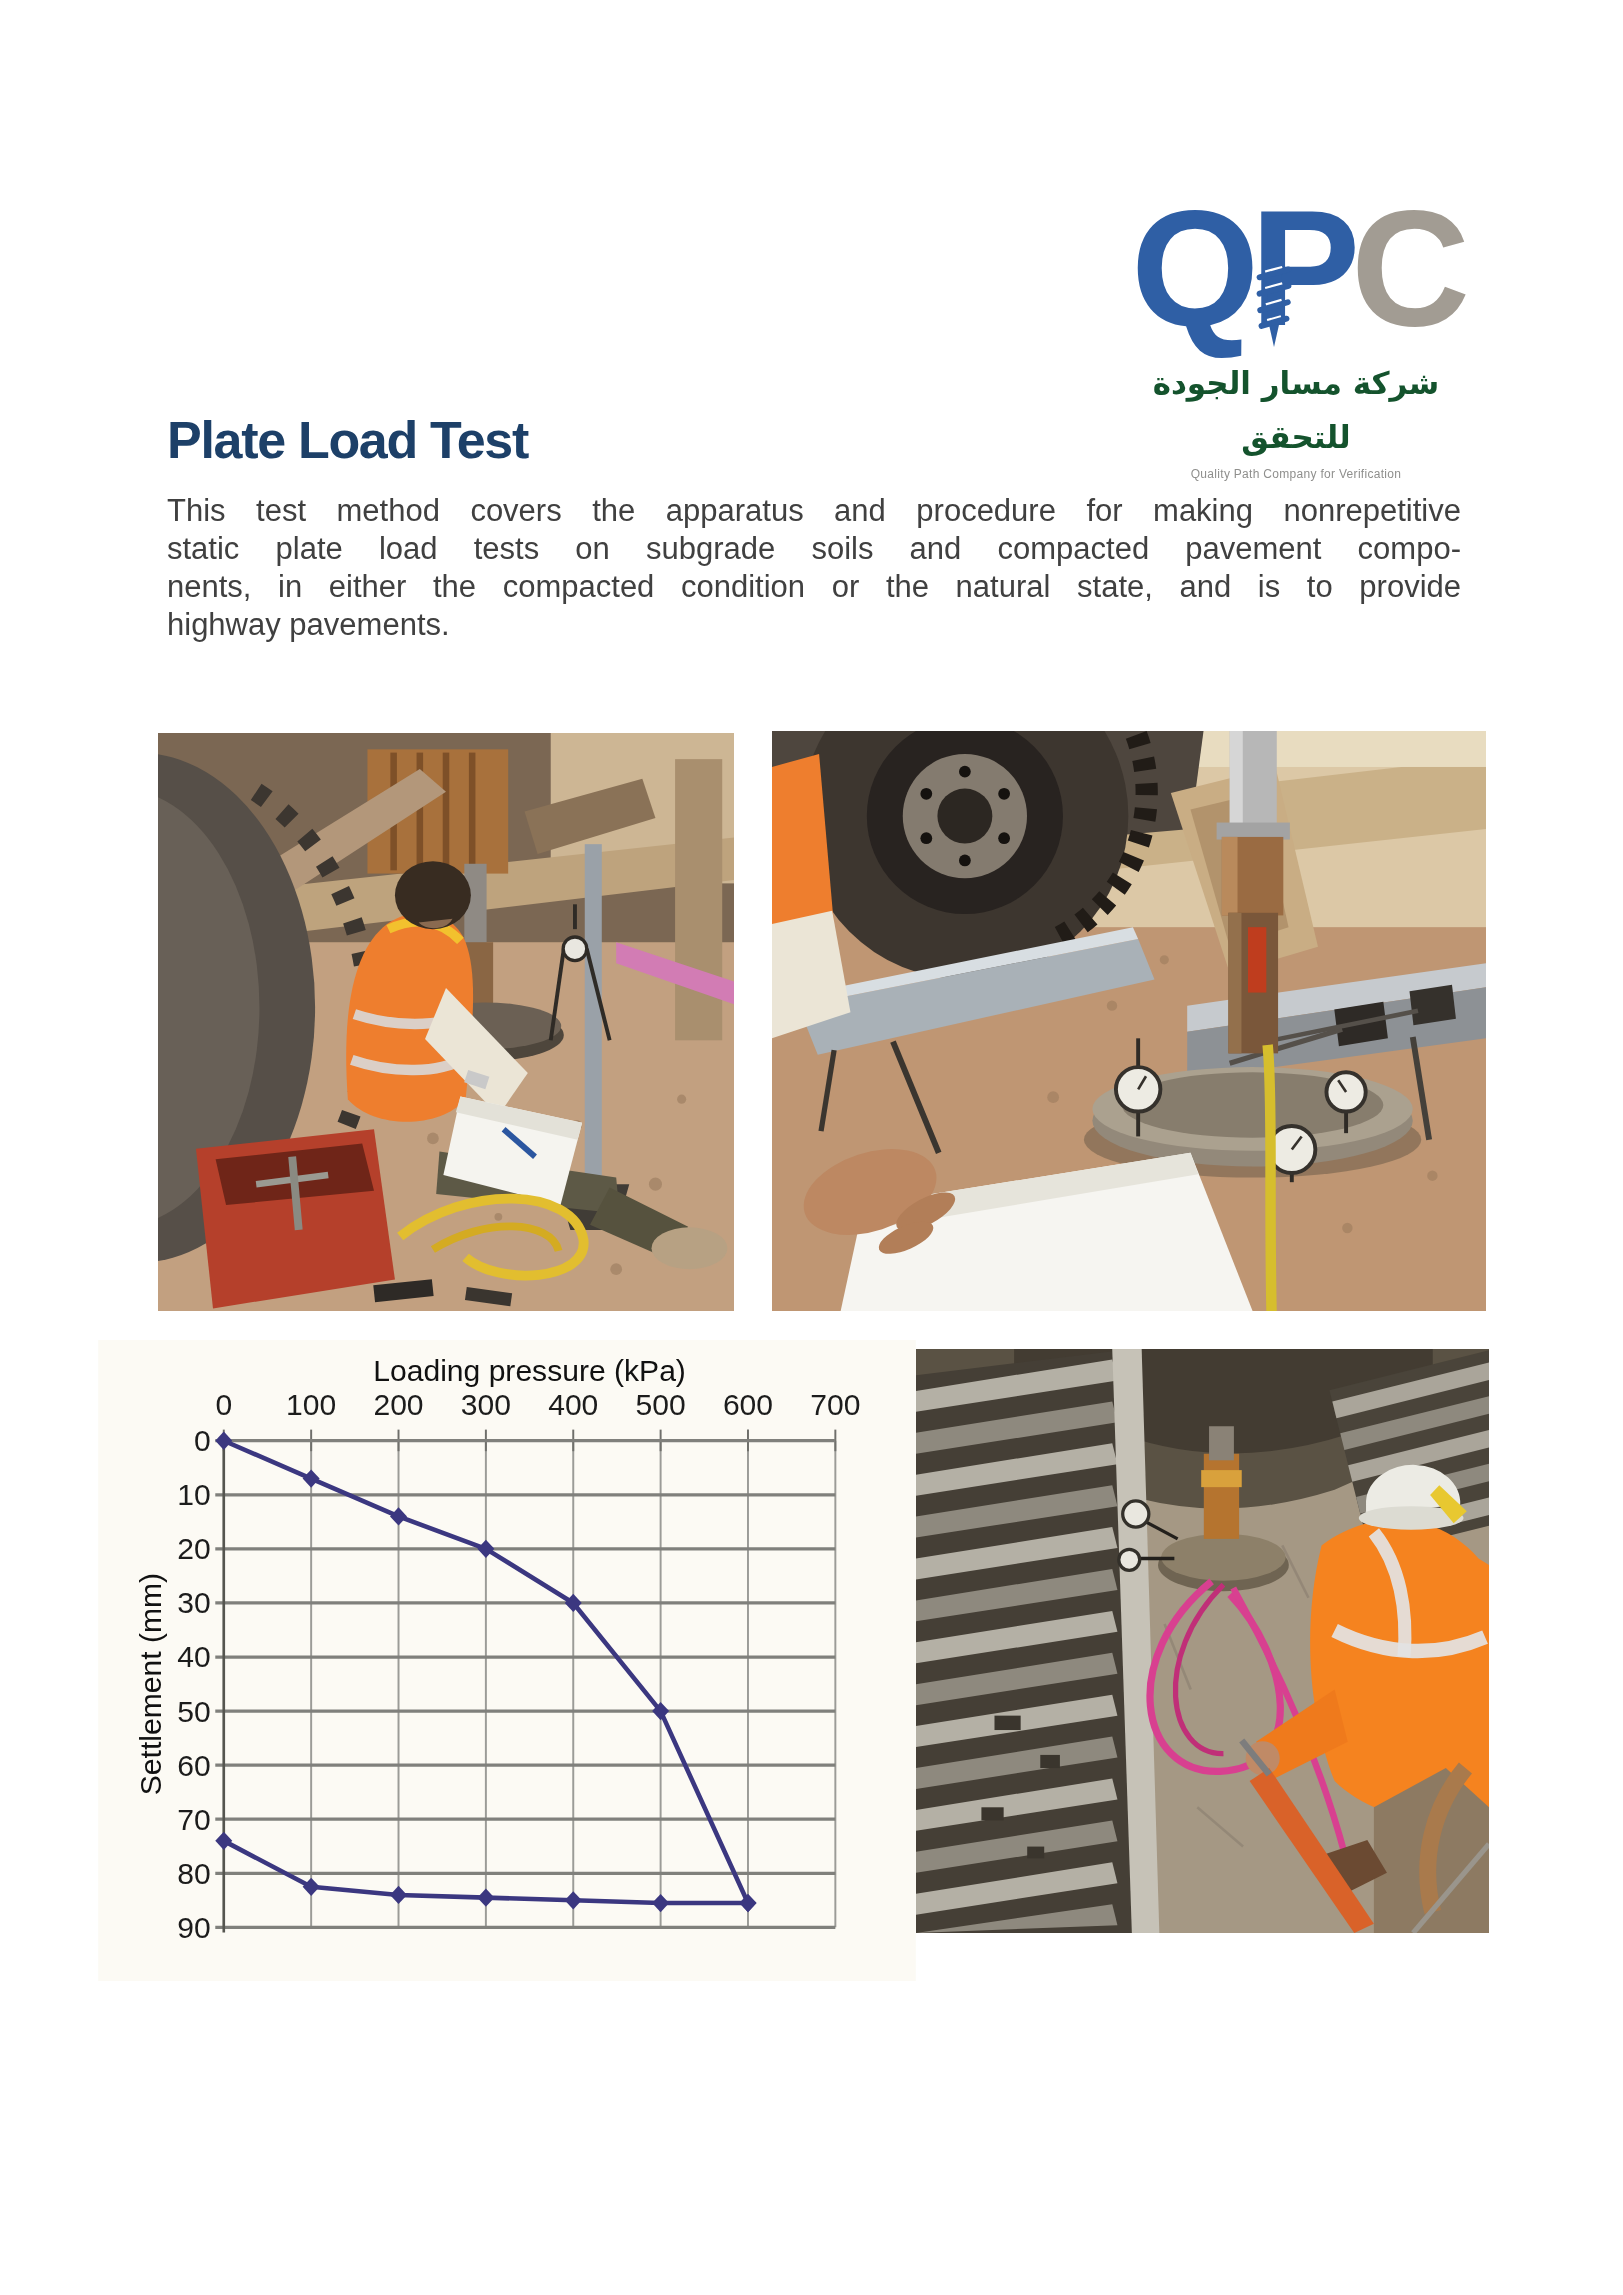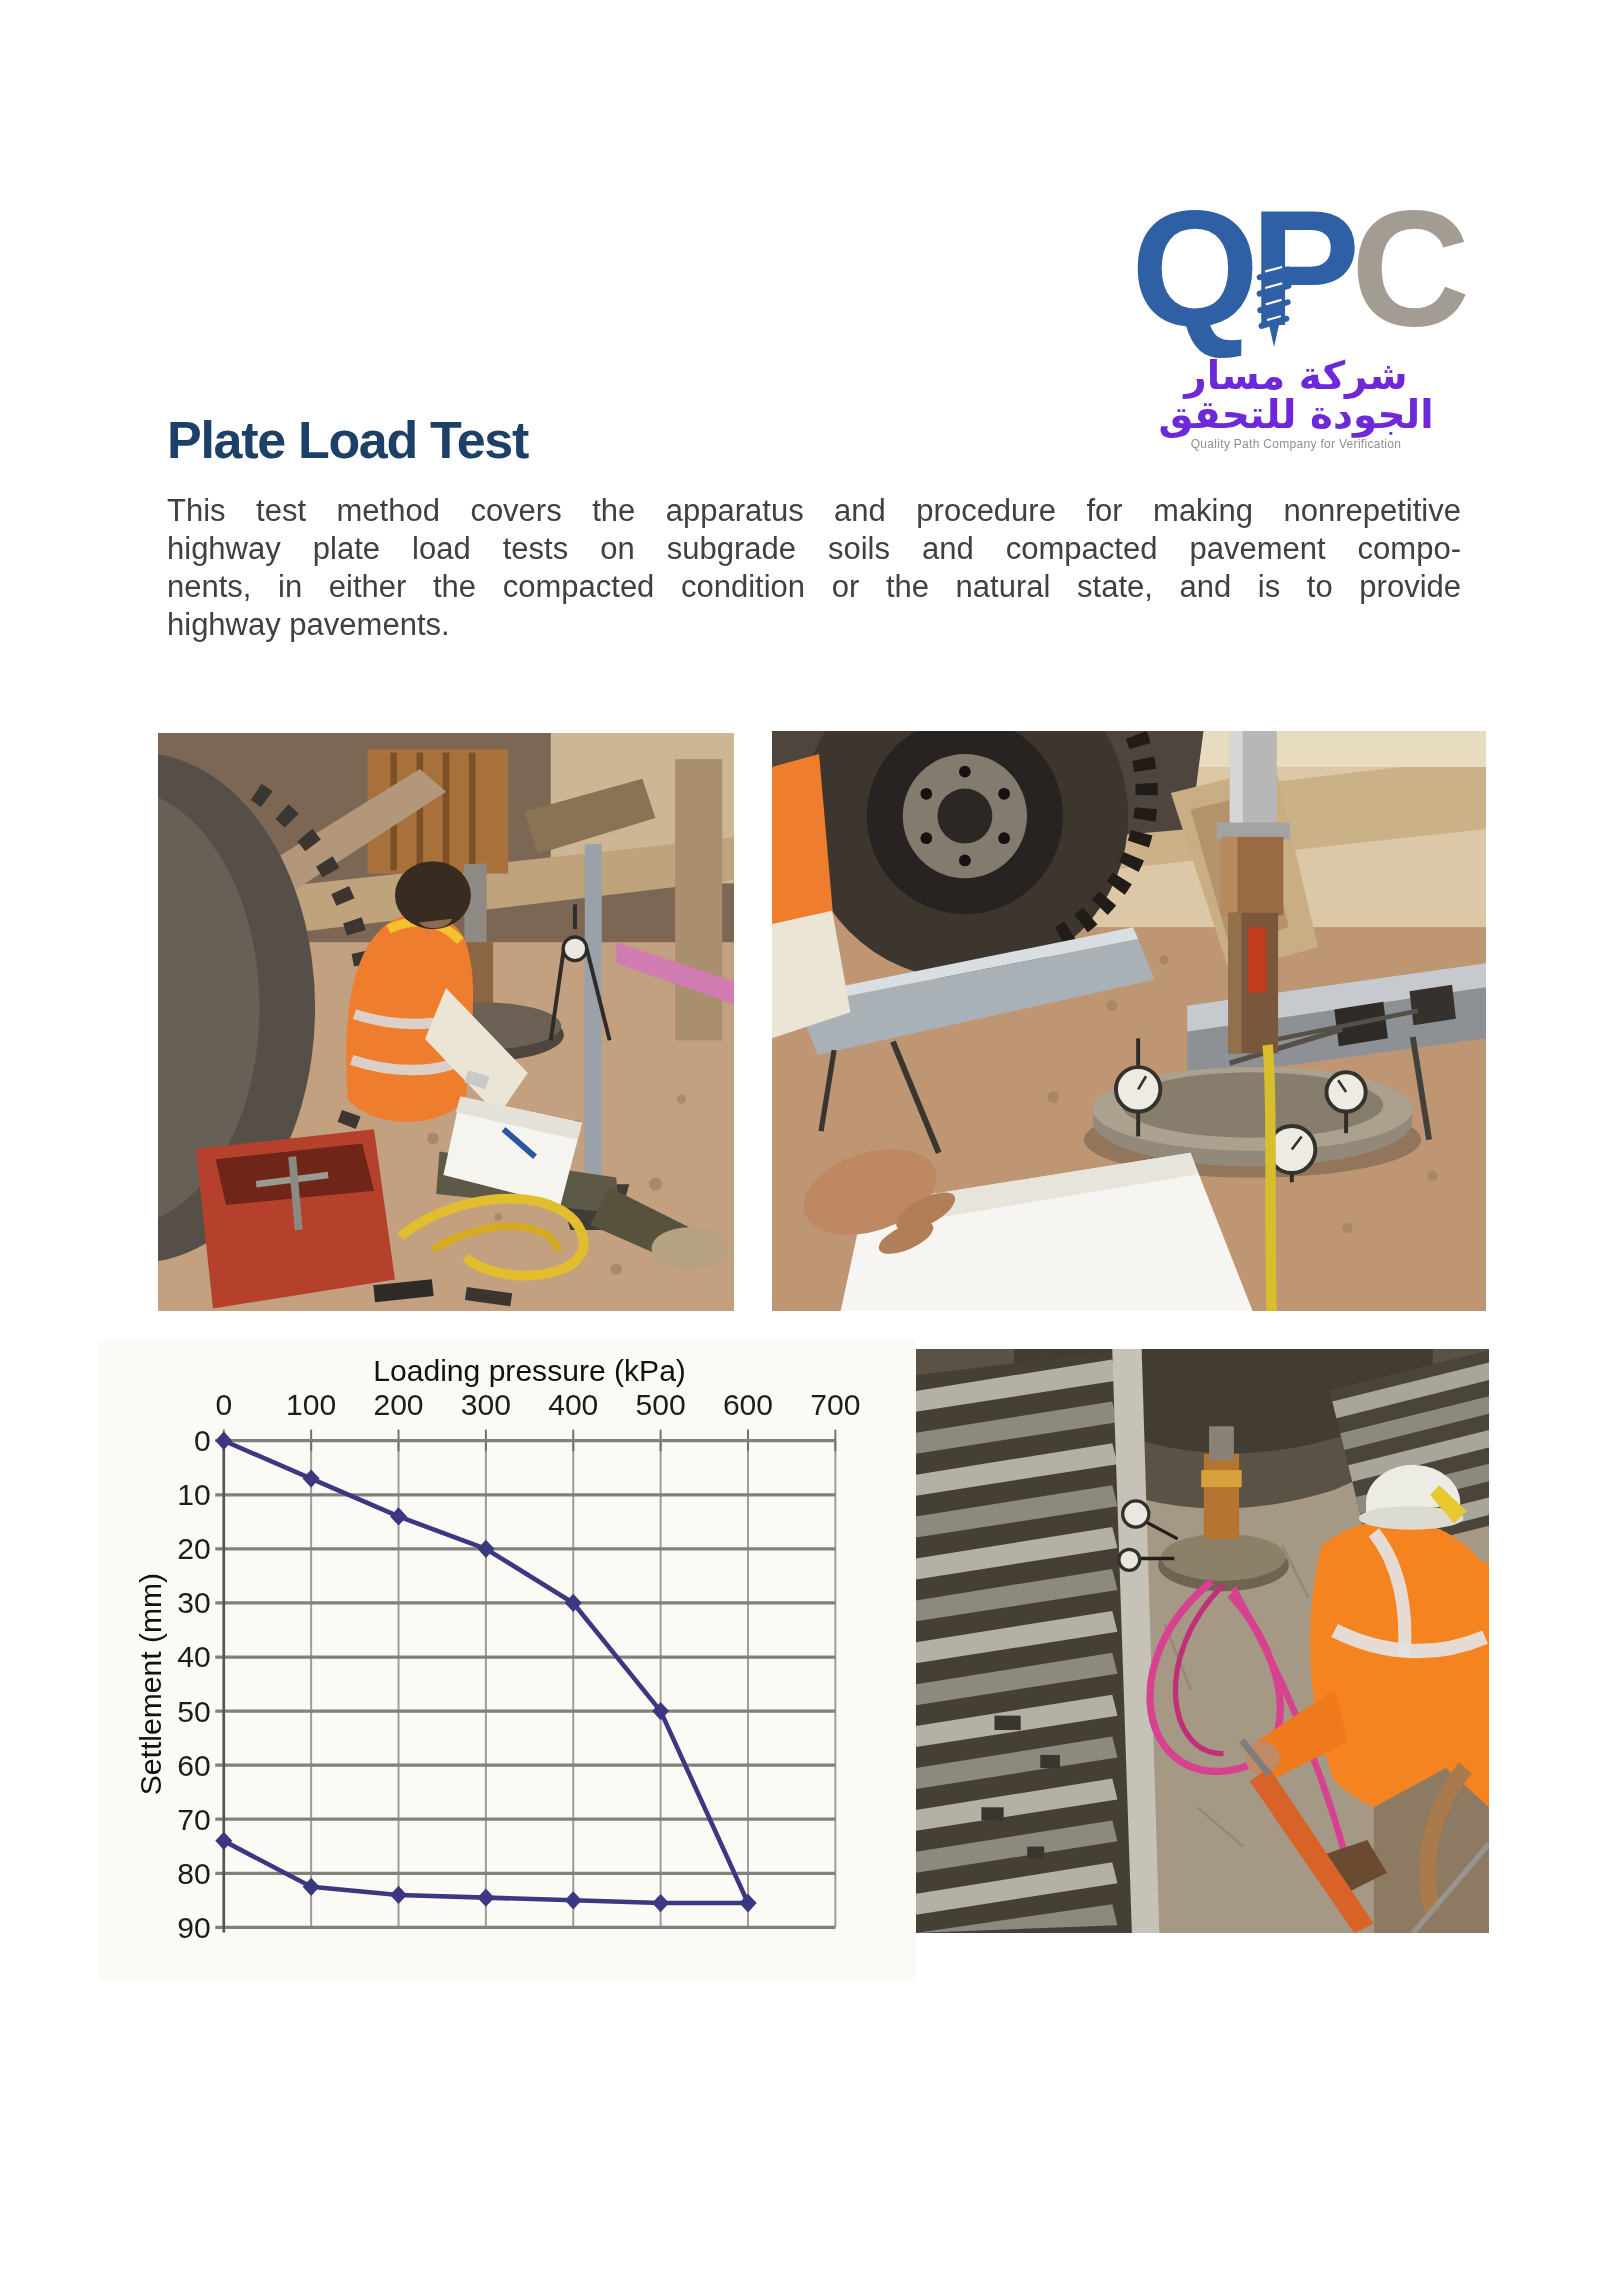--- a/index.html
+++ b/index.html
@@ -8,21 +8,21 @@
   .abs{position:absolute;}
 
   
   .logo{left:1130px;top:190px;width:332px;text-align:center;}
   .logo-letters{font-weight:bold;font-size:165px;line-height:157px;letter-spacing:-9.2px;
                 white-space:nowrap;position:relative;}
   .logo-qp{color:#2f5fa5;}
   .logo-c{color:#a29c93;}
   .screw{position:absolute;left:123px;top:65px;width:42px;height:105px;}
   .logo-arabic{font-family:"DejaVu Sans",sans-serif;direction:rtl;font-weight:bold;
-               font-size:39px;color:#6d28d9;margin-top:9.2px;line-height:39px;}
+               font-size:31px;color:#14532d;margin-top:9.2px;line-height:54px;}
   .logo-tagline{font-size:12px;color:#8f8f8d;margin-top:2.6px;letter-spacing:0.3px;}
 
   
   .page-title{left:167px;top:410px;font-size:52px;font-weight:bold;color:#1d4068;
               letter-spacing:-1.3px;text-align:right;}
   .para{left:167px;top:492px;width:1294px;font-size:31px;line-height:38px;color:#404040;}
   .para .line{text-align:justify;text-align-last:justify;}
   .para .line:last-child{text-align-last:left;}
 
   
@@ -68,21 +68,21 @@
       </svg>
     </div>
     <div class="logo-arabic">شركة مسار الجودة للتحقق</div>
     <div class="logo-tagline">Quality Path Company for Verification</div>
   </div>
 
   <h1 class="abs page-title" style="margin:0;">Plate Load Test</h1>
 
   <div class="abs para">
     <div class="line">This test method covers the apparatus and procedure for making nonrepetitive</div>
-    <div class="line">highway plate load tests on subgrade soils and compacted pavement compo-</div>
+    <div class="line">static plate load tests on subgrade soils and compacted pavement compo-</div>
     <div class="line">nents, in either the compacted condition or the natural state, and is to provide</div>
     <div class="line">highway pavements.</div>
   </div>
 
   <div class="abs photo photo1">
     <svg viewBox="0 0 880 884" preserveAspectRatio="none">
       <rect width="880" height="884" fill="#c2a080"></rect>
       <rect width="880" height="320" fill="#7b6753"></rect>
       <rect x="600" width="280" height="230" fill="#cdb694"></rect>
       <polygon points="0,255 880,160 880,225 0,330" fill="#bea37d"></polygon>

